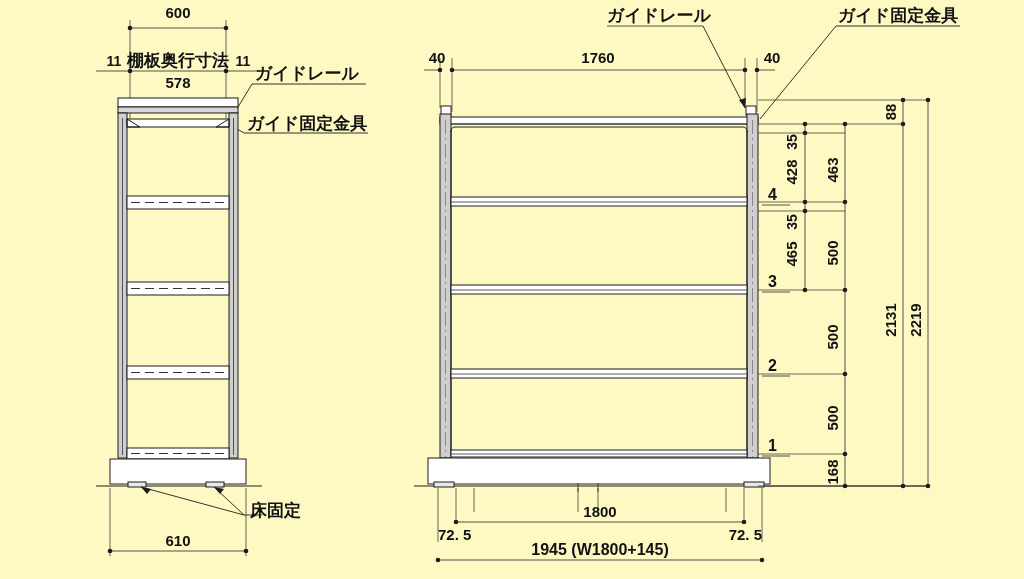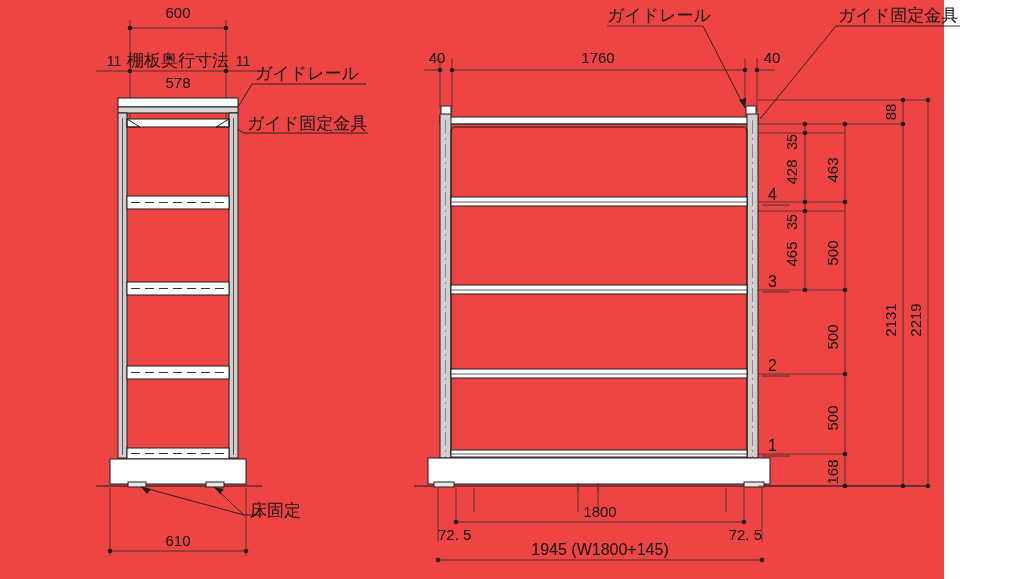--- a/index.html
+++ b/index.html
@@ -1,18 +1,18 @@
 <!DOCTYPE html>
 <html><head>
 <meta charset="utf-8">
 <style>
   html,body{margin:0;padding:0;background:#ffffff;}
   body{width:1024px;height:579px;overflow:hidden;
        font-family:"Liberation Sans","DejaVu Sans",sans-serif;}
-  #stage{position:relative;width:944px;height:579px;background:#ef4444;}
+  #stage{position:relative;width:1024px;height:579px;background:#fef9c3;font-weight:bold;}
   svg{display:block;}
   .ln{stroke:#1c1c1c;stroke-width:1;fill:none;}
   .thin{stroke:#303030;stroke-width:0.8;fill:none;}
   .dim{stroke:#2a2a2a;stroke-width:0.8;fill:none;}
   .ext{stroke:#2a2a2a;stroke-width:0.7;fill:none;}
   .lead{stroke:#1c1c1c;stroke-width:0.9;fill:none;}
   .center{stroke:#777;stroke-width:0.8;fill:none;stroke-dasharray:14 4 2 4;}
   .dash{stroke:#1c1c1c;stroke-width:0.9;fill:none;stroke-dasharray:9 5;}
   .fillw{fill:#ffffff;stroke:#1c1c1c;stroke-width:1;}
   .fillg{fill:#e8e8e8;stroke:#1c1c1c;stroke-width:1;}

